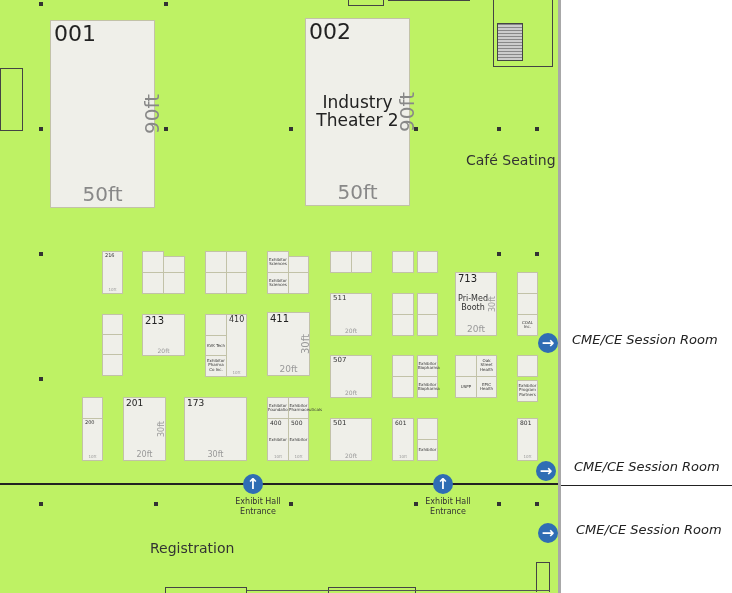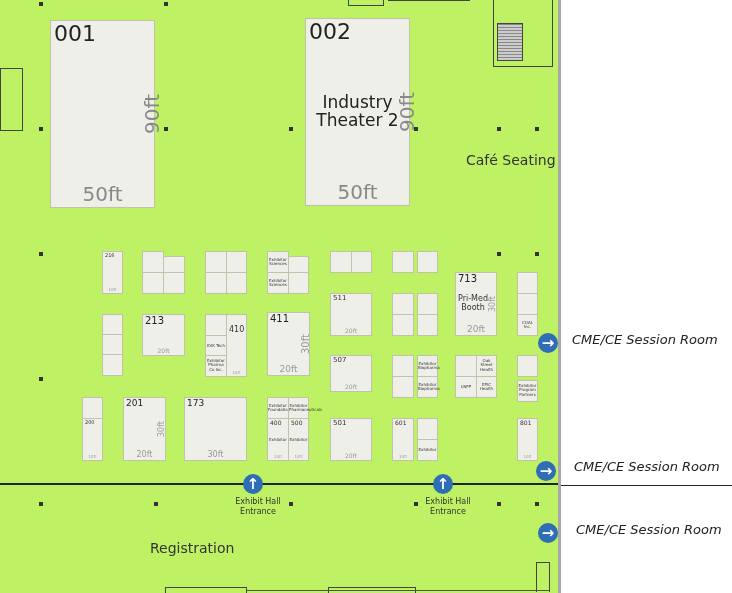--- a/index.html
+++ b/index.html
@@ -115,21 +115,21 @@
   </div>
 
   <div class="booth" style="left:205px;top:314px;width:22px;height:22px;"></div>
   <div class="booth" style="left:205px;top:335px;width:22px;height:21px;">
     <span class="name">KVK Tech</span>
   </div>
   <div class="booth" style="left:205px;top:355px;width:22px;height:22px;">
     <span class="name">Exhibitor Pharma Co Inc.</span>
   </div>
   <div class="booth" style="left:226px;top:314px;width:21px;height:63px;">
-    <span class="num" style="font-size:8px;margin-top:10px;">410</span>
+    <span class="num" style="font-size:8px;">410</span>
     <span class="w">10ft</span>
   </div>
 
   <div class="booth" style="left:267px;top:312px;width:43px;height:64px;">
     <span class="num big">411</span>
     <span class="h big">30ft</span>
     <span class="w big">20ft</span>
   </div>
 
   <div class="booth" style="left:330px;top:293px;width:42px;height:43px;">
@@ -148,21 +148,21 @@
     <span class="h big" style="font-size:8px;right:-4px;">30ft</span>
     <span class="w big">20ft</span>
   </div>
 
   <div class="booth" style="left:517px;top:272px;width:21px;height:22px;"></div>
   <div class="booth" style="left:517px;top:293px;width:21px;height:22px;"></div>
   <div class="booth" style="left:517px;top:314px;width:21px;height:22px;">
     <span class="name">COAL Inc.</span>
   </div>
 
-  <div class="booth" style="left:330px;top:355px;width:42px;height:37px;">
+  <div class="booth" style="left:330px;top:355px;width:42px;height:43px;">
     <span class="num" style="font-size:7px;">507</span>
     <span class="w" style="font-size:6px;">20ft</span>
   </div>
   <div class="booth" style="left:392px;top:355px;width:22px;height:22px;"></div>
   <div class="booth" style="left:417px;top:355px;width:21px;height:22px;">
     <span class="name">Exhibitor Biopharma</span>
   </div>
   <div class="booth" style="left:392px;top:376px;width:22px;height:22px;"></div>
   <div class="booth" style="left:417px;top:376px;width:21px;height:22px;">
     <span class="name">Exhibitor Biopharma</span>

